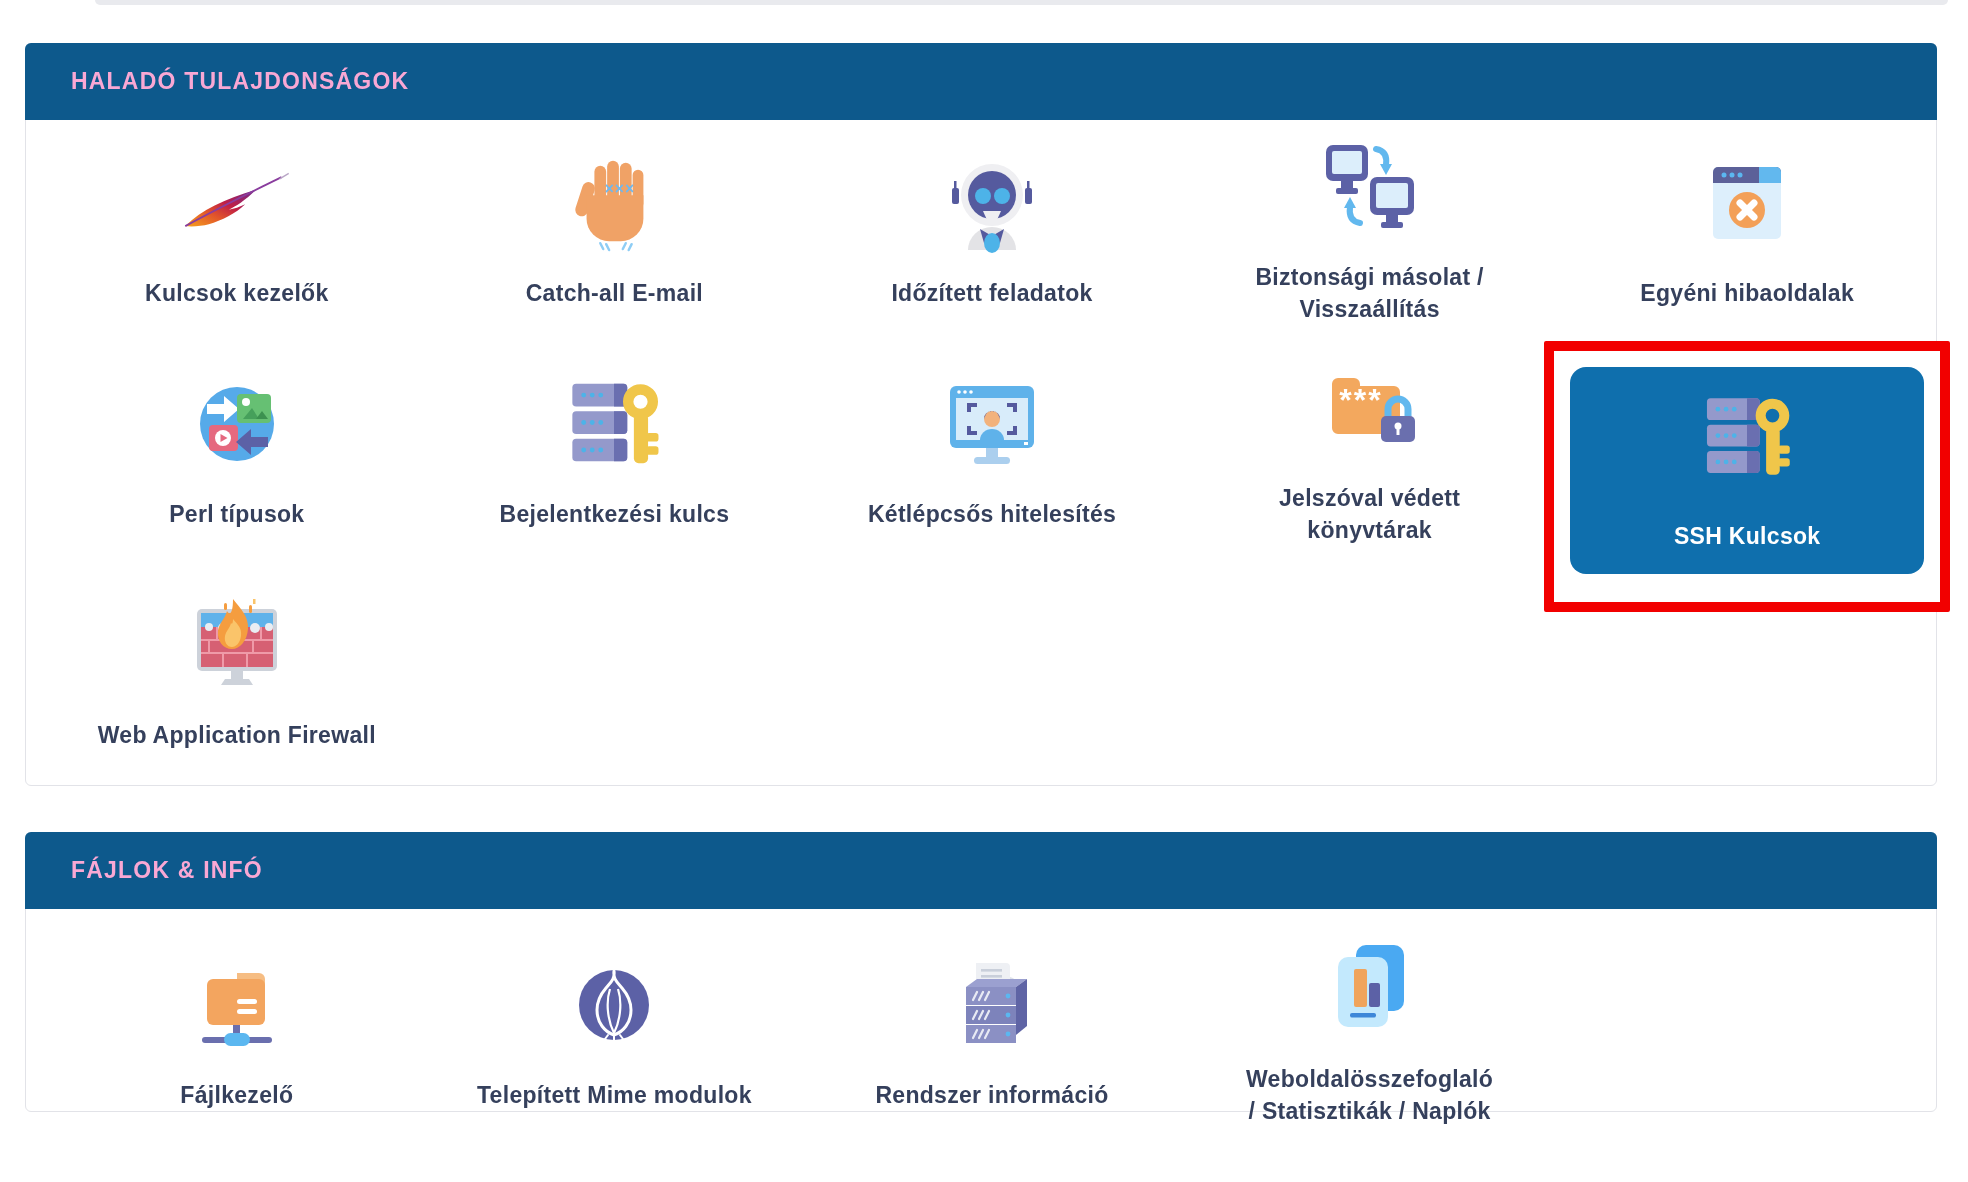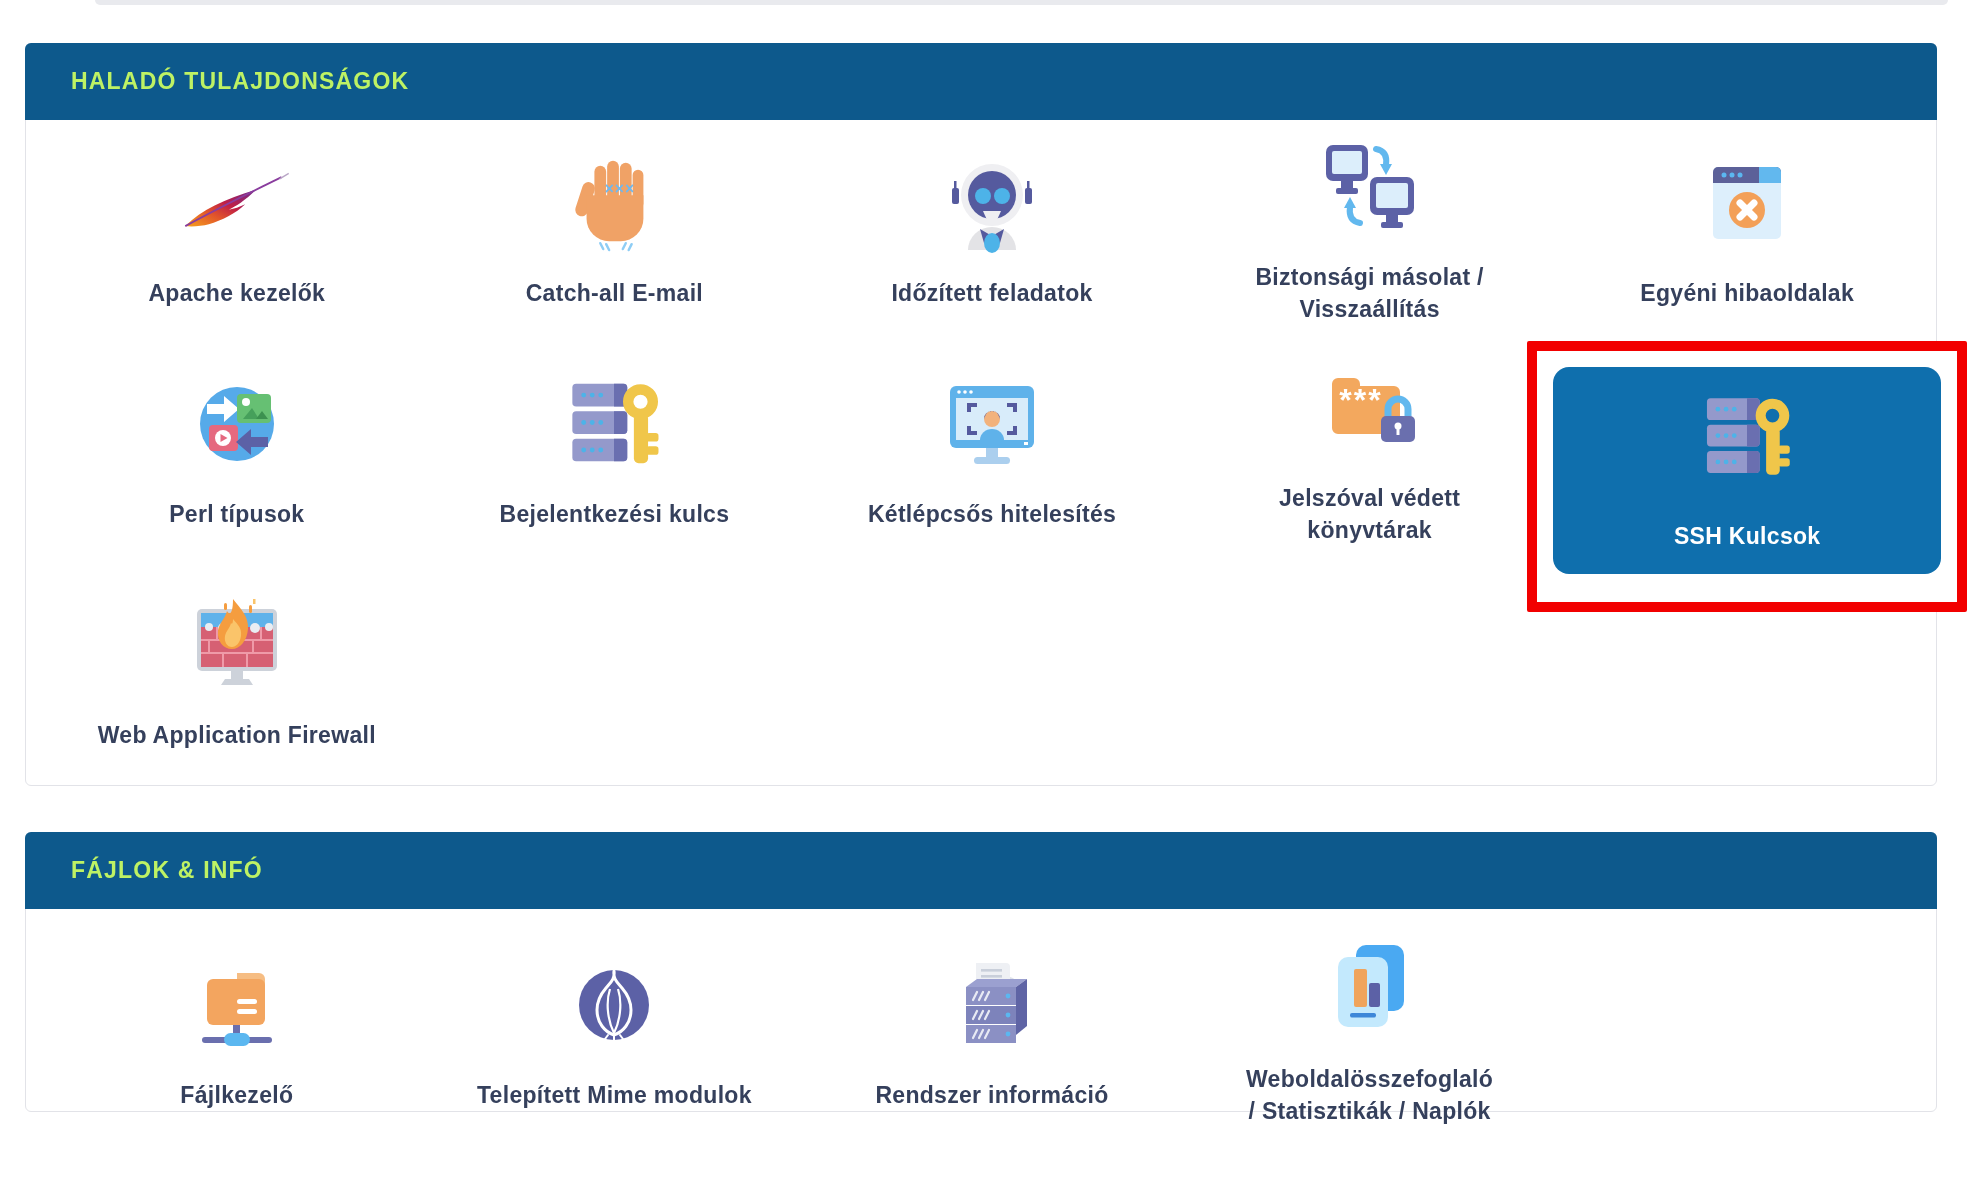--- a/index.html
+++ b/index.html
@@ -18,21 +18,21 @@
     background:#ffffff; border:1px solid #e2e3e8; border-radius:6px;
   }
   .card-advanced { top:43px; height:743px; }
   .card-files    { top:832px; height:280px; }
   .card-header {
     background:#0d598c; height:77px; margin:-1px -1px 0 -1px;
     border-radius:6px 6px 0 0;
     display:flex; align-items:center; padding:0 46px 0 46px;
   }
   .card-header .hdr-title {
-    color:#bef264; font-size:23px; font-weight:bold; letter-spacing:1.2px;
+    color:#f9a8d4; font-size:23px; font-weight:bold; letter-spacing:1.2px;
   }
   .grid {
     display:grid; grid-template-columns:repeat(5,1fr); padding-left:22px;
   }
   .grid-advanced { grid-auto-rows:221px; }
   .grid-files    { grid-auto-rows:248px; }
   .cell {
     display:flex; flex-direction:column; align-items:center; justify-content:center;
     gap:24px; cursor:pointer; position:relative;
   }
@@ -42,21 +42,21 @@
     line-height:1.38; max-width:300px; letter-spacing:0.3px;
   }
   .label.narrow { max-width:252px; }
   
   .ssh-highlight {
     position:absolute; top:0px; left:50%; transform:translateX(-50%);
     border:10px solid #f20000; background:#ffffff;
     padding:16px 16px 28px 16px; border-radius:2px; z-index:3;
   }
   .ssh-tile {
-    width:388px; height:207px; background:#0f6fad; border-radius:16px;
+    width:354px; height:207px; background:#0f6fad; border-radius:16px;
     display:flex; flex-direction:column; align-items:center; justify-content:center;
     gap:36px; cursor:pointer;
   }
   .ssh-tile .label { color:#ffffff; }
   .ssh-tile .icon-box { height:96px; }
 </style>
 </head>
 <body>
 
 <div class="top-strip"></div>
@@ -76,21 +76,21 @@
                 <stop offset="0.35" stop-color="#e2562a"></stop>
             <stop offset="0.6" stop-color="#c01f45"></stop>
                 <stop offset="1" stop-color="#6e2a8d"></stop>
           </linearGradient>
             </defs>
           <path d="M8 64 C26 46 52 34 86 24 C74 36 64 42 56 46 C62 45 68 43 74 40 C64 50 48 58 34 62 C26 64 16 65 8 64 Z" fill="url(#apfg)"></path>
           <path d="M8 64 C48 42 86 24 114 10" stroke="#8a3d9e" stroke-width="2" fill="none"></path>
           <path d="M112 12 l10 -6" stroke="#b9a6c6" stroke-width="1.5"></path>
         </svg>
       </div>
-      <div class="label">Apache kezelők</div>
+      <div class="label">Kulcsok kezelők</div>
     </div>
 
     <div class="cell">
       <div class="icon-box">
         <svg viewBox="0 0 100 100" width="98" height="98" aria-hidden="true">
           <g fill="#f0a266">
             <rect x="30" y="12" width="12" height="46" rx="6"></rect>
             <rect x="43" y="7" width="12" height="48" rx="6"></rect>
             <rect x="56" y="9" width="12" height="48" rx="6"></rect>
             <rect x="69" y="16" width="11" height="40" rx="5.5"></rect>

